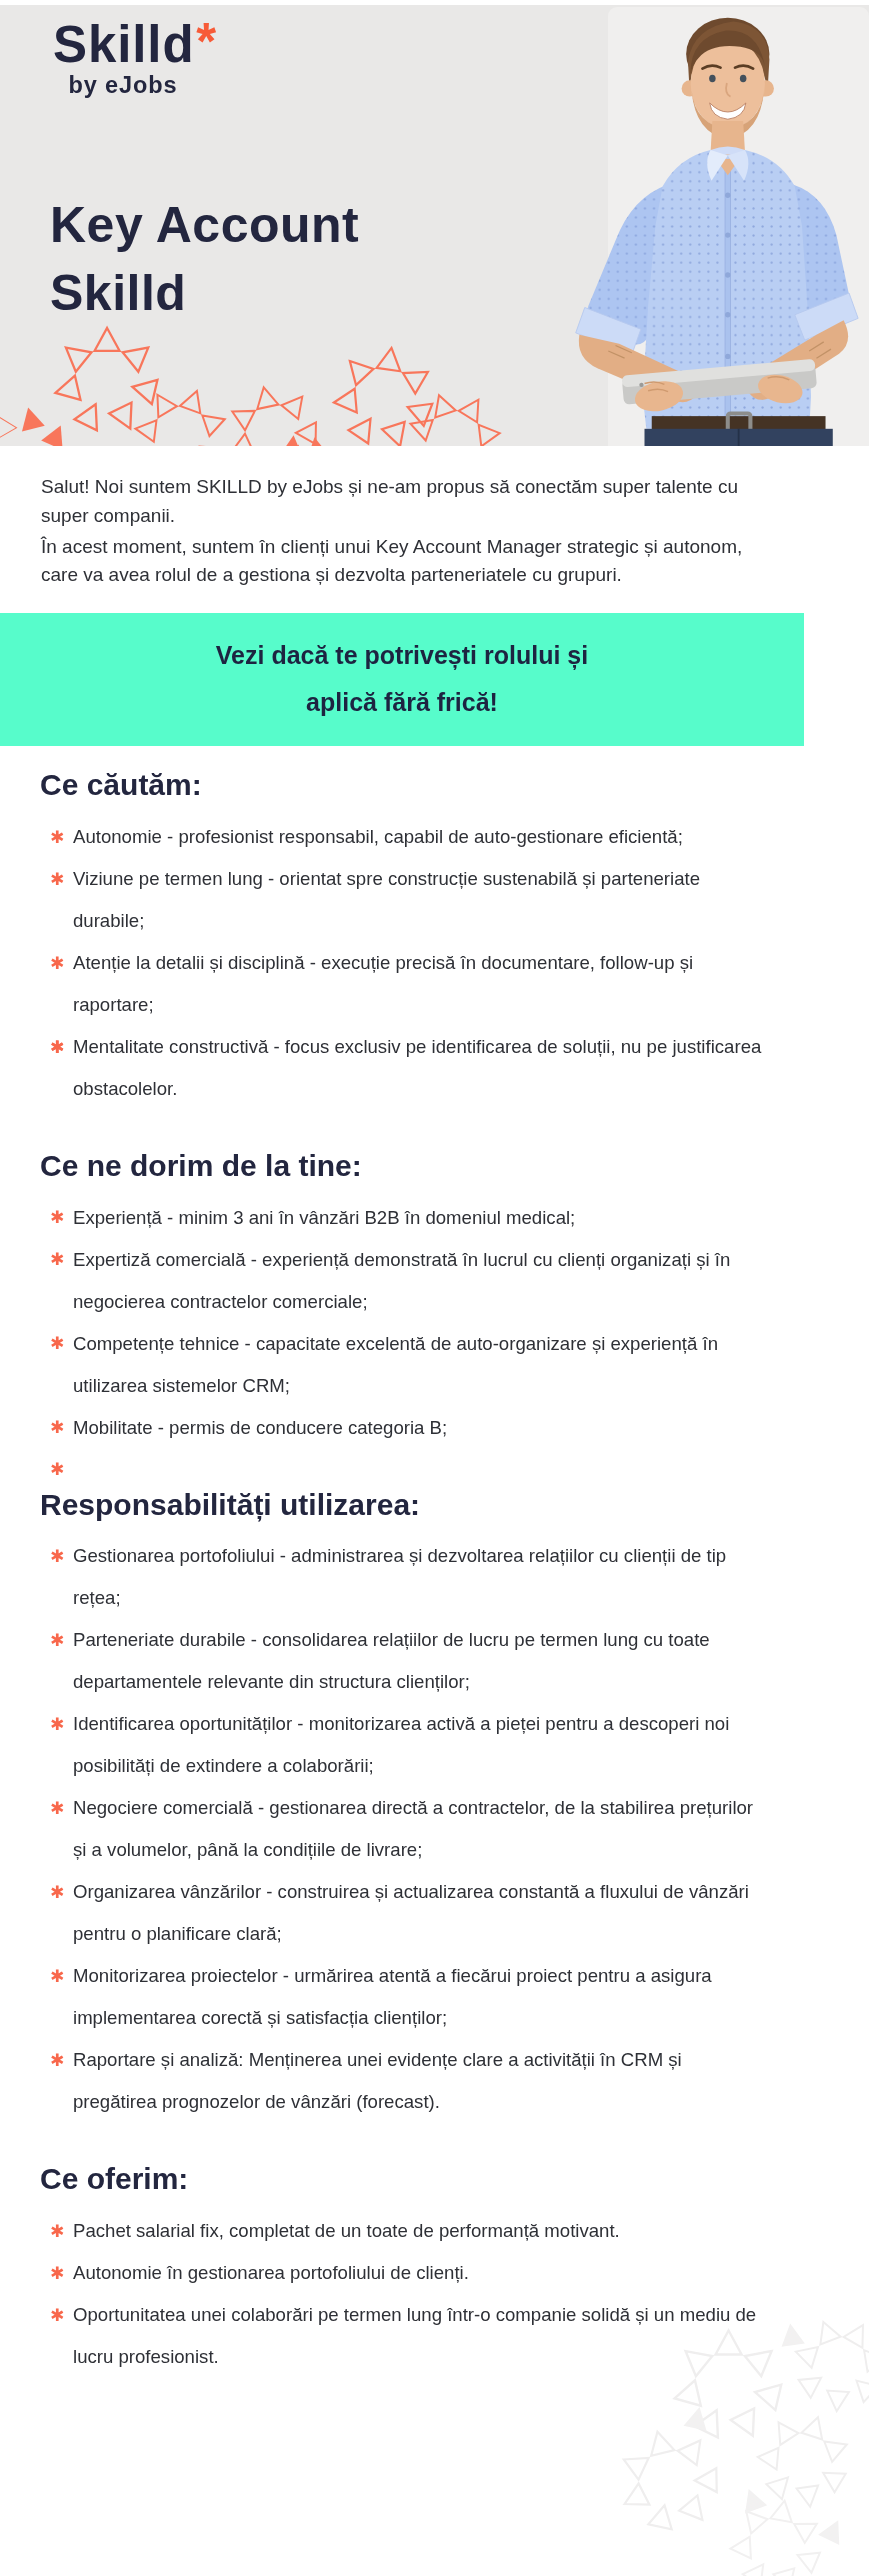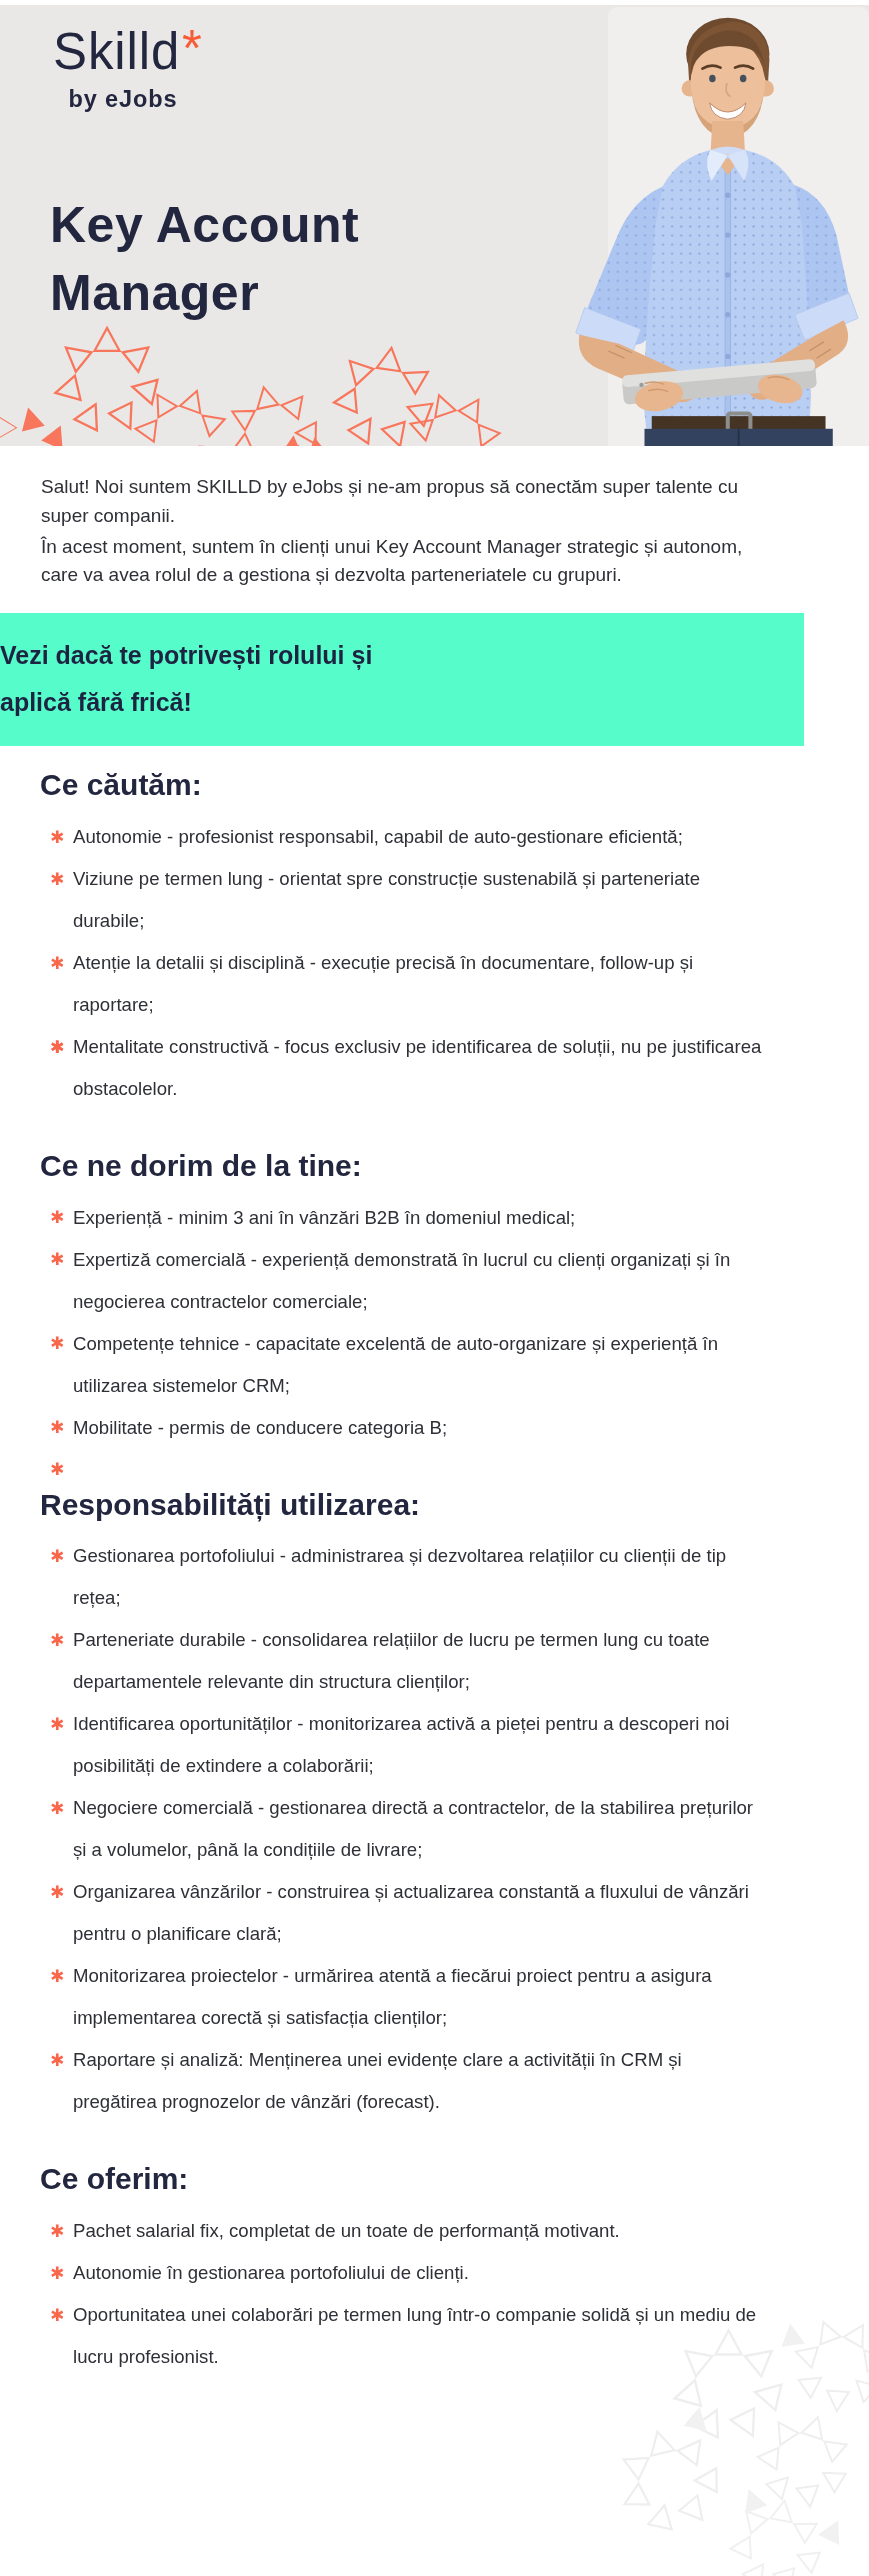--- a/index.html
+++ b/index.html
@@ -2,36 +2,36 @@
 <html style="font-size:14.5px"><head>
 <meta charset="utf-8">
 <style>
   html,body{margin:0;padding:0;background:#ffffff;}
   body{font-family:"Liberation Sans","DejaVu Sans",sans-serif;color:#2e3036;}
   .page{position:relative;width:869px;height:2576px;overflow:hidden;background:#ffffff;}
 
   
   .hero{position:absolute;top:5.4px;left:0;width:869px;height:441px;background:#e9e8e7;}
   .logo{position:absolute;top:12.7px;left:53px;color:#23263f;}
-  .logo-main{font-size:51px;font-weight:normal;letter-spacing:0.9px;line-height:68px;}
+  .logo-main{font-size:51px;font-weight:bold;letter-spacing:0.9px;line-height:54px;}
   .logo-ast{color:#f75b38;position:relative;top:-2.7px;margin-left:1.8px;}
   .logo-by{font-size:23.5px;font-weight:bold;letter-spacing:0.9px;margin-top:0;padding-left:15.4px;}
   .hero-title{position:absolute;top:186px;left:50px;width:417px;margin:0;
               font-size:50px;line-height:68px;letter-spacing:0.5px;color:#23263f;font-weight:bold;}
   .decor-left{position:absolute;left:0;bottom:0;pointer-events:none;}
   .photo-panel{position:absolute;top:1.8px;right:0;width:261px;height:439px;background:#f0efee;border-radius:9px 9px 0 0;}
   .person{position:absolute;top:1.8px;right:0;pointer-events:none;}
 
   
   main{position:absolute;top:446px;left:0;width:804px;}
   .intro{padding:27px 38px 0 41px;font-size:19px;line-height:28.5px;color:#2e3036;}
   .intro p{margin:0 0 2.7px 0;}
 
   .banner{margin-top:23.5px;height:133px;box-sizing:border-box;padding-top:19px;
-          background:#57fccb;text-align:left;font-weight:bold;
+          background:#57fccb;text-align:center;font-weight:bold;
           color:#1d2441;font-size:25px;line-height:47px;cursor:pointer;}
 
   section{padding:0 38px 0 40px;}
   section h2{margin:38px 0 12.7px 0;font-size:30px;line-height:36px;color:#23263f;font-weight:bold;}
   section.first h2{margin-top:21px;}
   ul.blist{list-style:none;margin:0;padding:0;max-width:795px;}
   .blist li{position:relative;padding-left:33px;font-size:18.6px;line-height:42px;color:#2e3036;}
   .ast{position:absolute;left:10px;top:0.9px;color:#f8674b;font-size:17px;}
 
   .decor-bottom{position:absolute;top:2309px;right:0;pointer-events:none;}
@@ -41,21 +41,21 @@
 
 <div class="page">
 
   <header class="hero">
 
     <div class="logo">
       <div class="logo-main"><span>Skilld</span><span class="logo-ast">*</span></div>
       <div class="logo-by">by eJobs</div>
     </div>
 
-    <h1 class="hero-title">Key Account Manager</h1>
+    <h1 class="hero-title">Key Account Skilld</h1>
 
     <svg class="decor-left" width="543" height="131" viewBox="0 348 600 145" fill="none">
       <defs>
         <g id="pw" fill="none" stroke-width="2.2">
           <g transform="rotate(0)">
               <path transform="translate(0,-38)" d="M0,-13 L12,9 L-12,9 Z"></path>
             </g>
           <g transform="rotate(51)">
               <path transform="translate(0,-38)" d="M0,-13 L12,9 L-12,9 Z"></path>
             </g>

